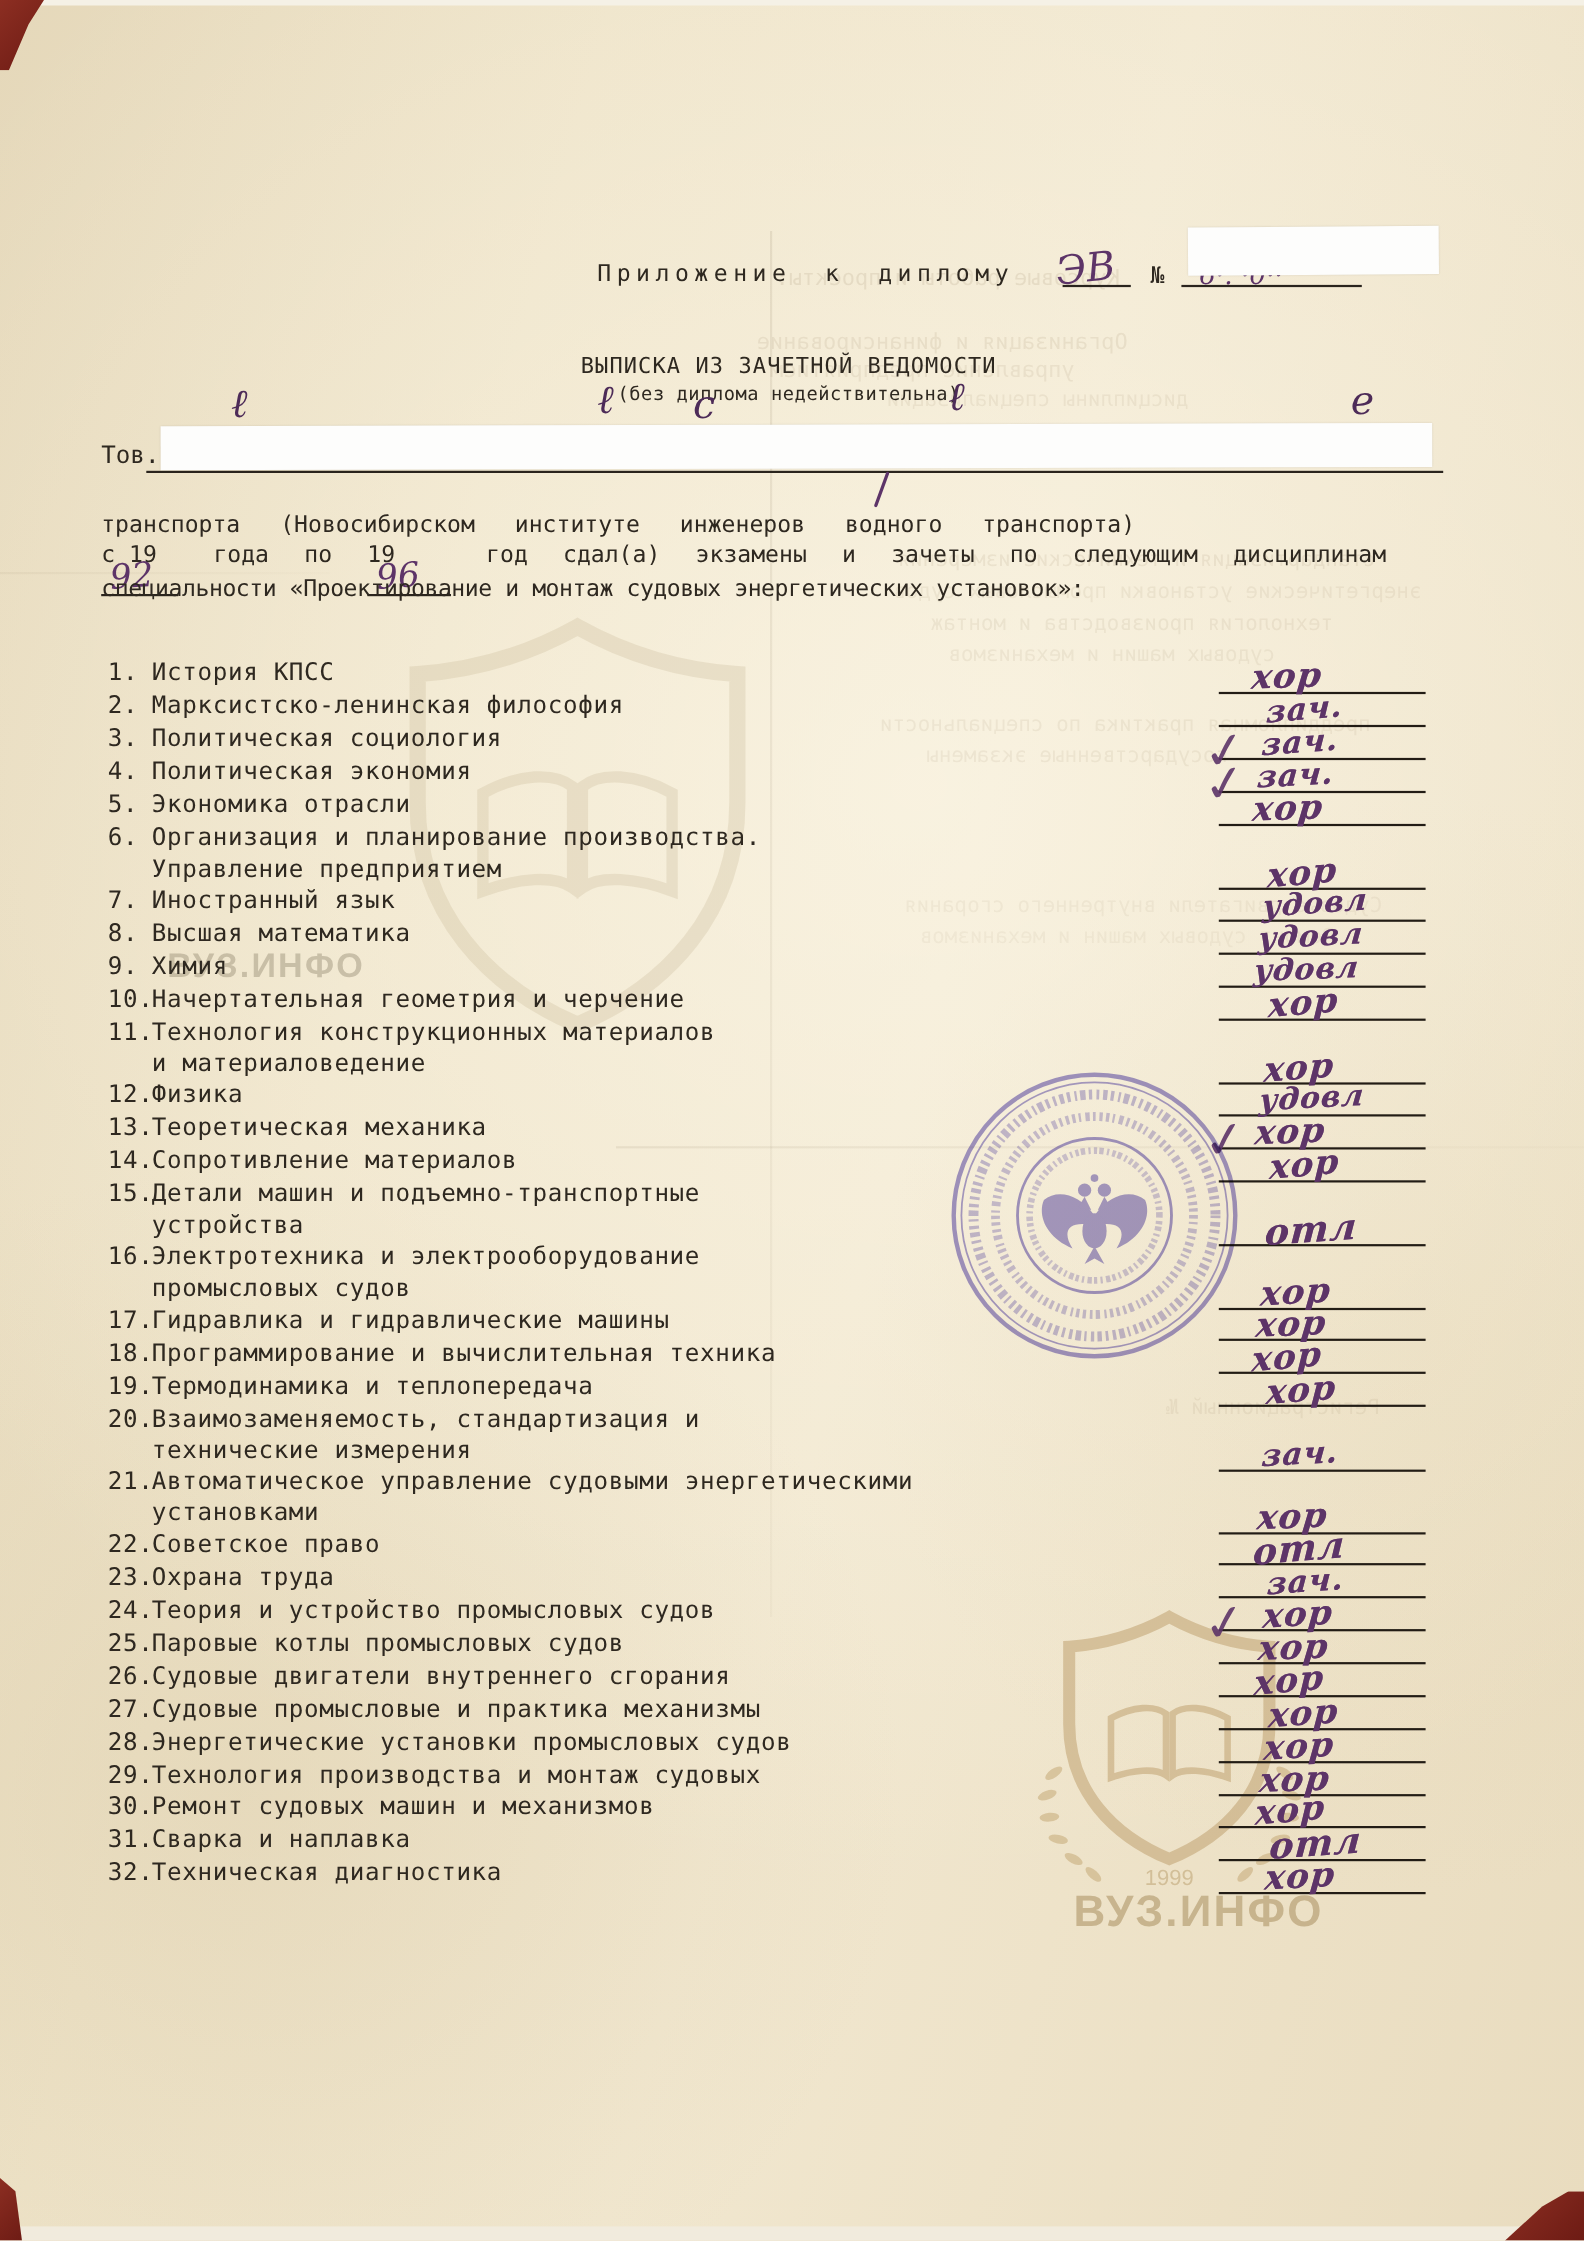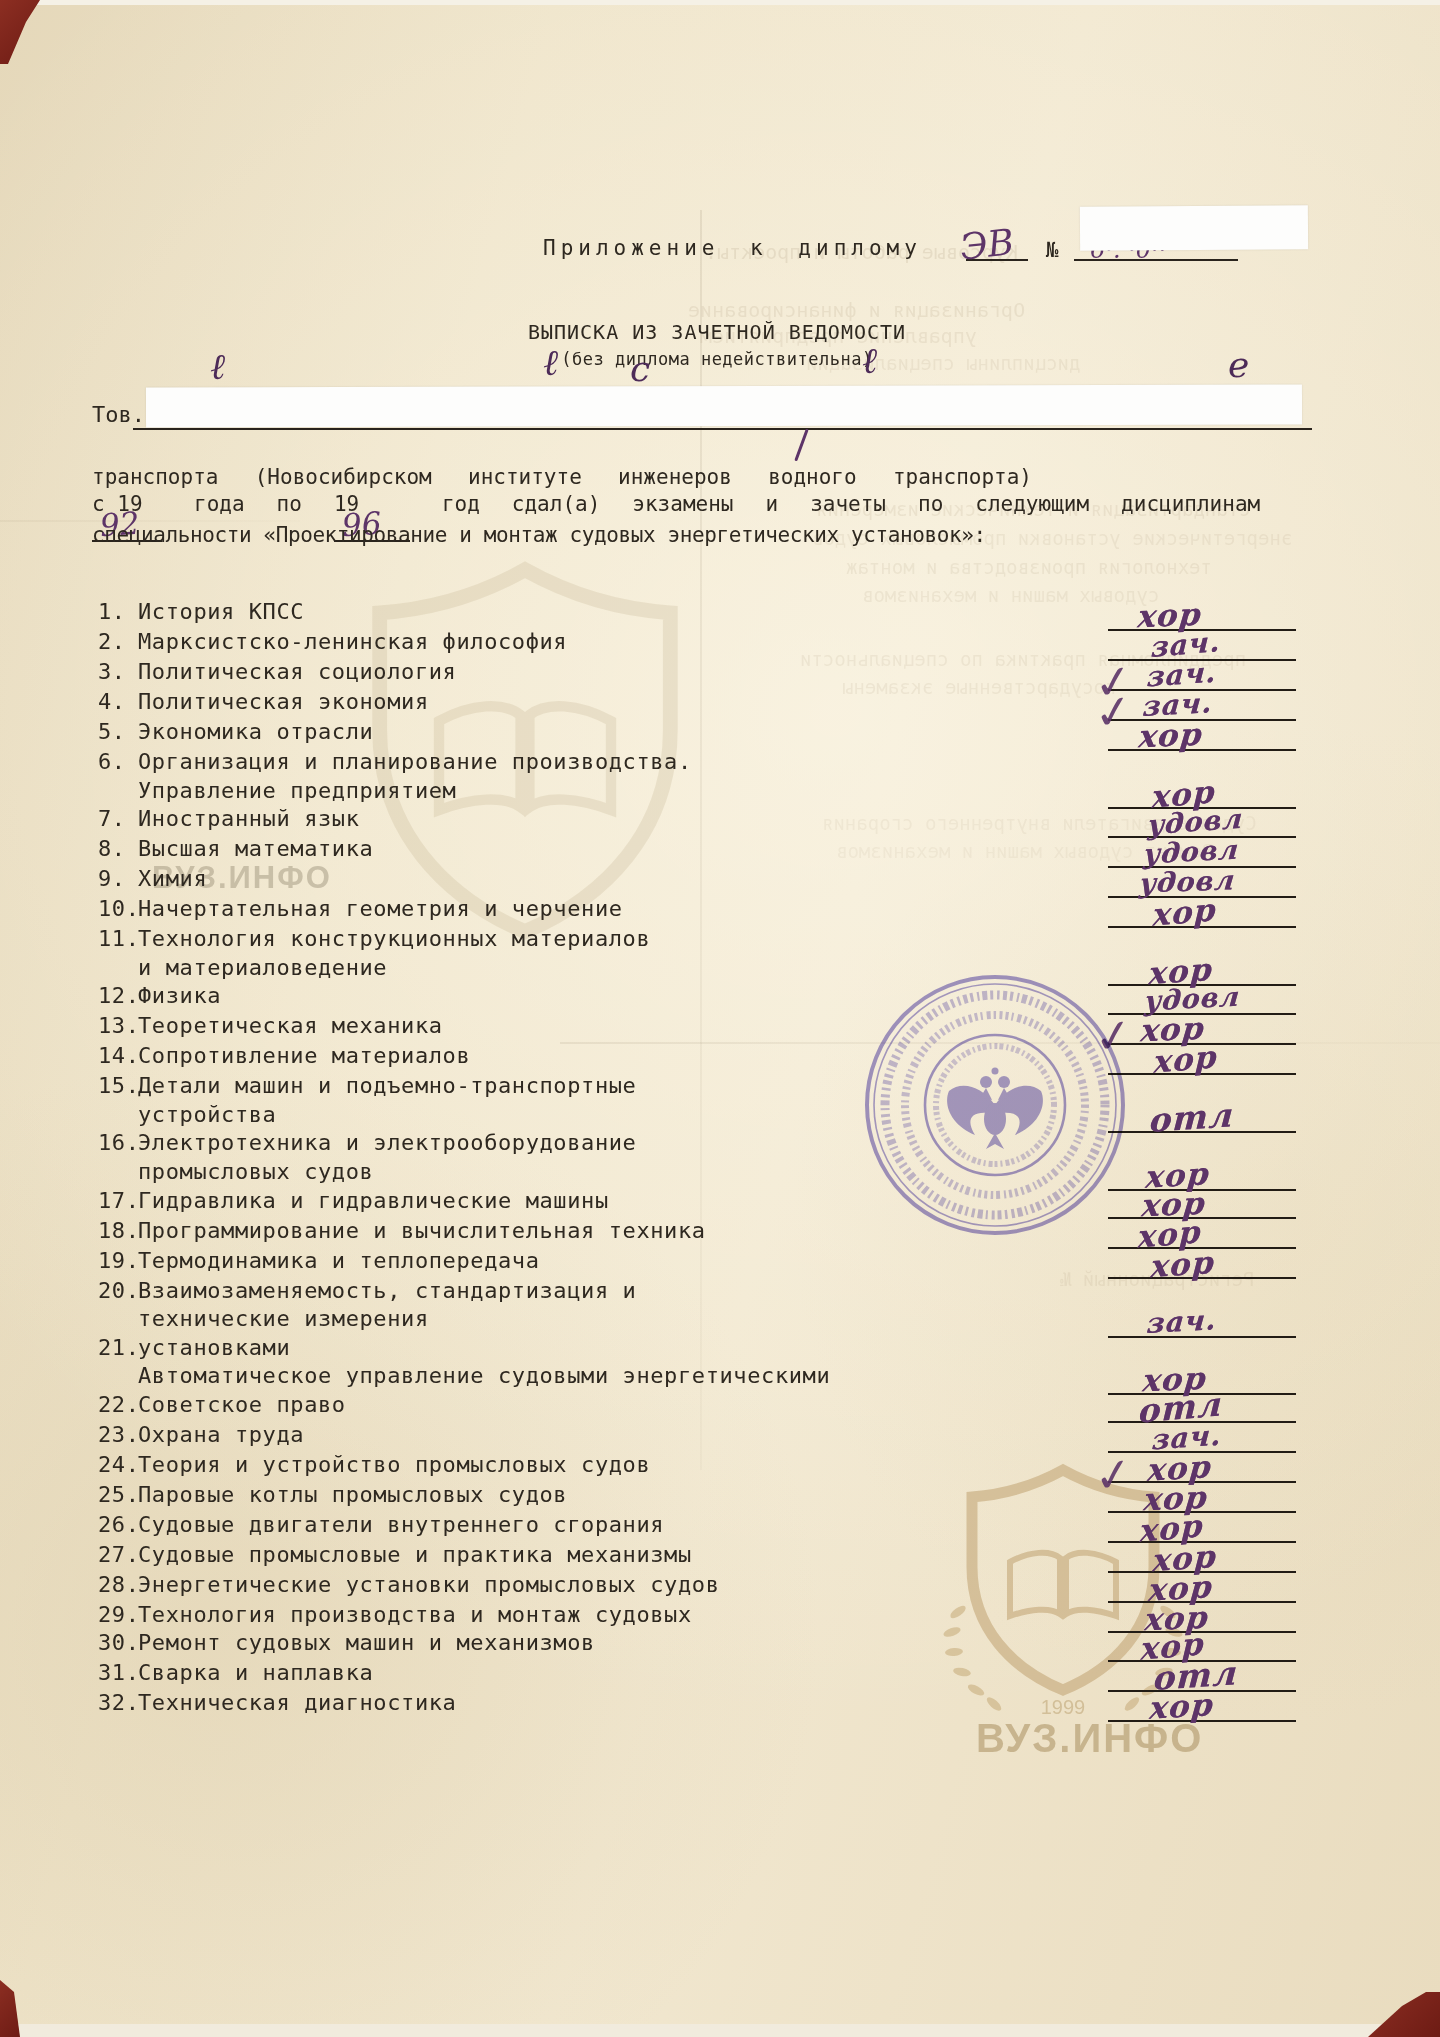--- a/index.html
+++ b/index.html
@@ -337,22 +337,22 @@
           <div>Взаимозаменяемость, стандартизация и</div>
           <div>технические измерения</div>
         </div>
         <div class="grade-cell">
           <span class="grade-hw" style="font-size: 28px; left: 39px; transform: rotate(-3deg) skewX(-8deg);">зач.</span>
         </div>
       </div>
       <div class="subject-row dbl">
         <span class="sj-num tw">21.</span>
         <div class="sj-name tw">
+          <div>Автоматическое управление судовыми энергетическими</div>
           <div>установками</div>
-          <div>Автоматическое управление судовыми энергетическими</div>
         </div>
         <div class="grade-cell">
           <span class="grade-hw" style="font-size: 31px; left: 35px; transform: rotate(-2deg) skewX(-8deg);">хор</span>
         </div>
       </div>
       <div class="subject-row">
         <span class="sj-num tw">22.</span>
         <div class="sj-name tw">
           <div>Советское право</div>
         </div>

